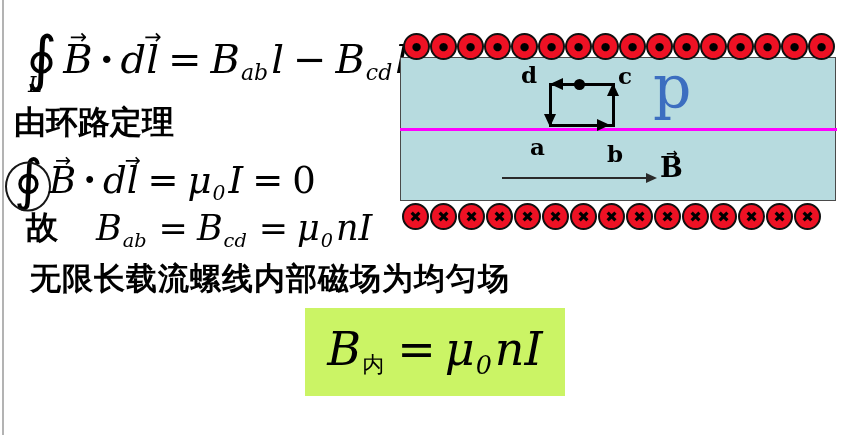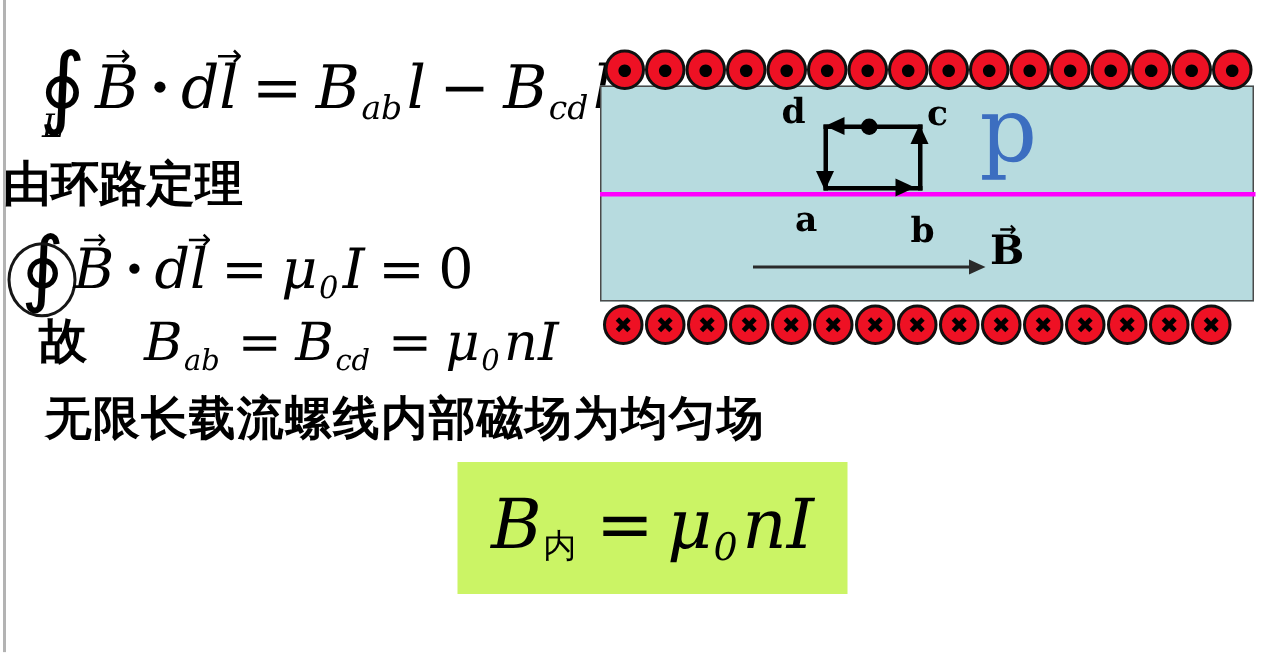--- a/index.html
+++ b/index.html
@@ -20,21 +20,21 @@
   .bigop-sub{position:absolute;left:2px;bottom:-8px;font-size:0.36em;font-style:italic;
              font-family:"DejaVu Serif",serif;}
   .loop-circle{position:absolute;left:-9px;top:10px;width:42px;height:46px;border:2px solid #161616;
                border-radius:50%;}
 
   .vec{position:relative;display:inline-block;}
   .vec .arr{position:absolute;left:52%;transform:translateX(-50%);top:-0.42em;font-size:0.52em;
             font-style:normal;font-family:"DejaVu Sans","Liberation Sans",sans-serif;line-height:1;}
 
   .f1{left:26px;top:22px;font-size:40px;}
-  .line2{left:2px;top:101px;font-size:32px;font-family:Liberation Serif, serif;}
+  .line2{left:14px;top:101px;font-size:32px;font-family:Liberation Serif, serif;}
   .f2{left:14px;top:146px;font-size:37px;}
   .f3{left:26px;top:208px;font-size:35px;}
   .f3 .gu{font-size:32px;margin-right:38px;transform:translateY(-2px);}
   .line5{left:14px;top:258px;font-size:31px;letter-spacing:1px;margin-left:16px;}
 
   .result-box{position:absolute;left:305px;top:308px;width:260px;height:88px;background:var(--box-green);
               display:flex;align-items:baseline;justify-content:center;font-size:46px;padding-top:14px;
               box-sizing:border-box;}
   .sub-cjk{font-family:"DejaVu Sans","Liberation Sans",sans-serif;font-style:normal;font-size:0.48em;
            transform:translateY(0.30em);margin:0 4px 0 1px;display:inline-block;}

